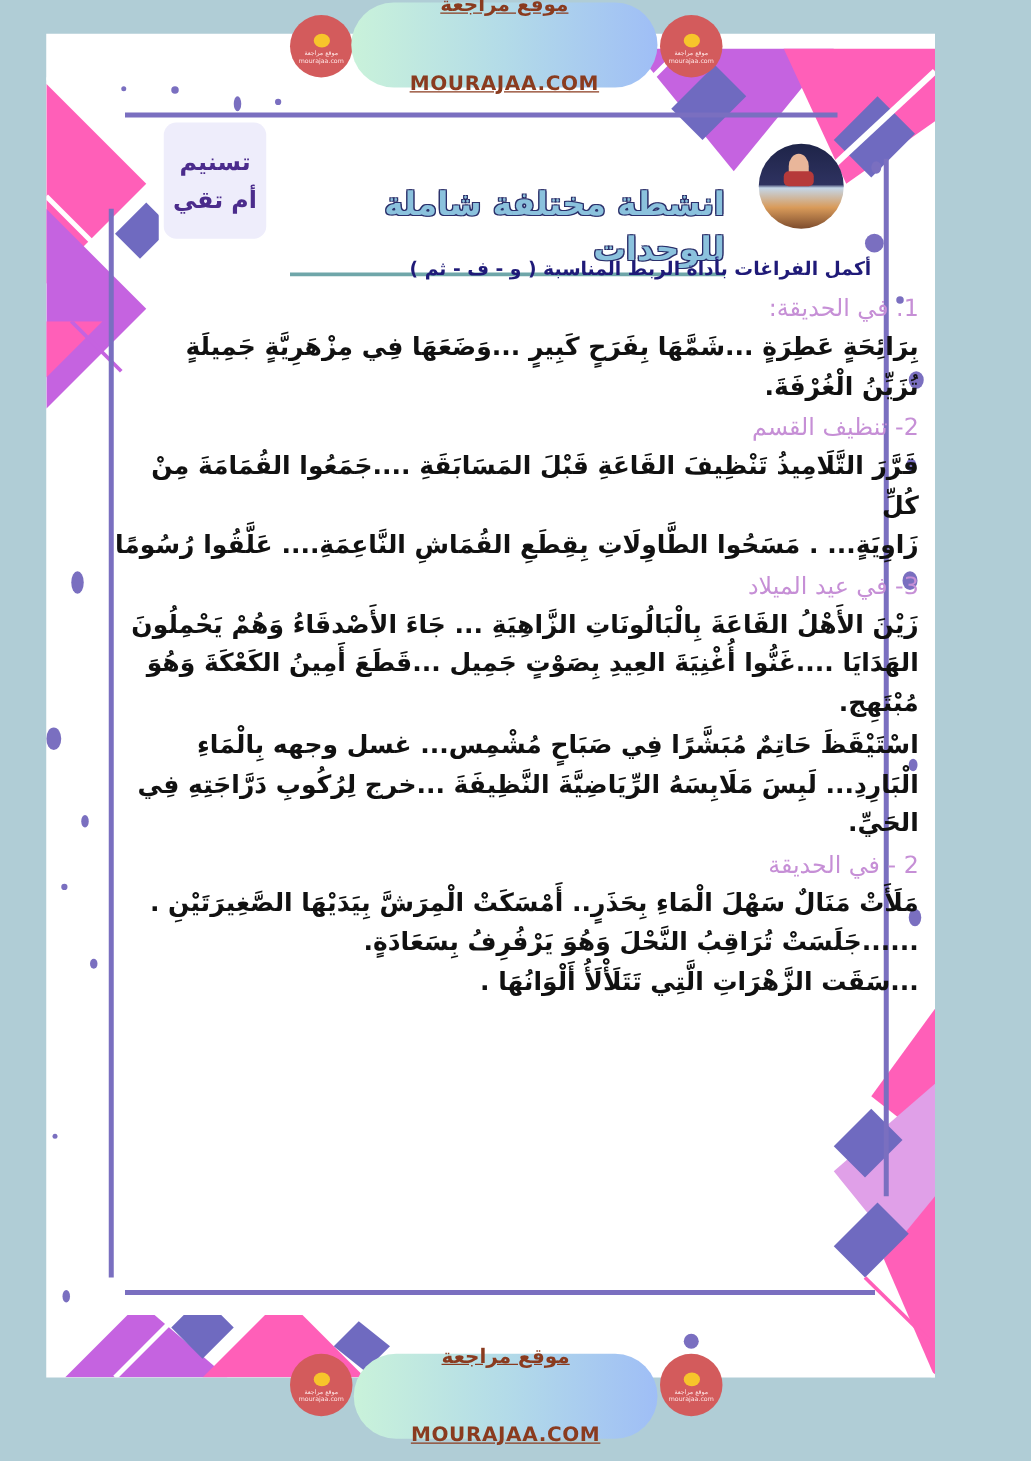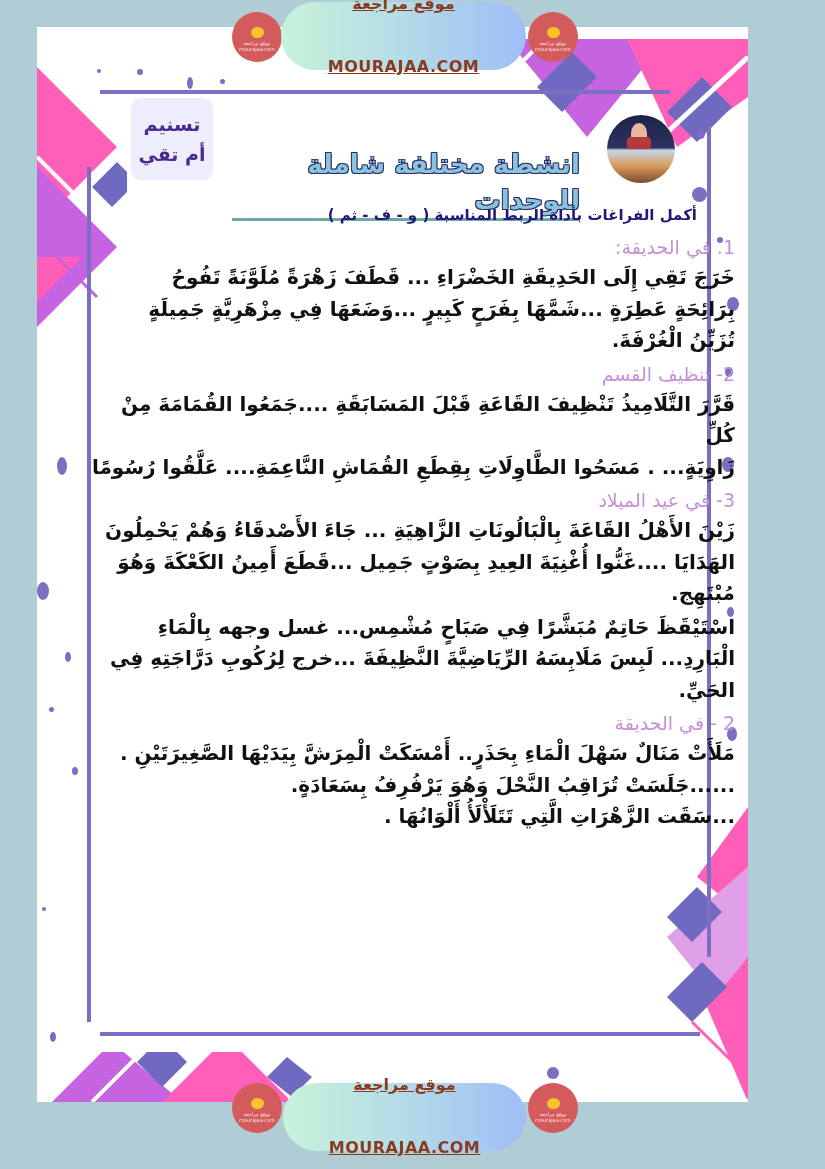--- a/index.html
+++ b/index.html
@@ -34,21 +34,21 @@
     .banner .en { font-size: 16px; line-height: 22px; letter-spacing: 0.5px; }
     .logo {
       position: absolute; width: 50px; height: 50px; border-radius: 50%;
       background: #d35b5c;
       display: flex; flex-direction: column; align-items: center; justify-content: center;
     }
     .logo .book { width: 13px; height: 11px; border-radius: 50%; background: #f7c52b; margin-top: 4px; }
     .logo .txt { font-size: 5px; color: #ffe6e6; margin-top: 2px; line-height: 6px; text-align: center; }
 
     .author-badge {
-      position: absolute; left: 131px; top: 98px; width: 82px; height: 82px;
+      position: absolute; left: 131px; top: 98px; width: 82px; height: 93px;
       background: #eeedfb; border-radius: 10px;
       display: flex; flex-direction: column; align-items: center; justify-content: center;
       color: #4b2c8c; font-size: 19px; font-weight: bold; line-height: 30px;
       direction: rtl;
     }
     .avatar {
       position: absolute; left: 607px; top: 115px; width: 68px; height: 68px; border-radius: 50%;
       background: linear-gradient(180deg, #1e2448 0%, #2e3260 48%, #c4d6e8 52%, #d99b5a 75%, #7d4c2d 100%);
       overflow: hidden;
     }
@@ -163,21 +163,20 @@
     <div class="fig"></div>
     <div class="shirt"></div>
   </div>
 
   <div class="instruction" style="left:160px;top:171px;">أكمل الفراغات بأداة الربط المناسبة ( و - ف - ثم )</div>
 
   <div class="content" style="left:53px;top:205px;">
     <div class="section">
       <div class="sec-title">1. في الحديقة:</div>
       <div class="sec-body">
-        <p>خَرَجَ تَقِي إِلَى الحَدِيقَةِ الخَضْرَاءِ ... قَطَفَ زَهْرَةً مُلَوَّنَةً تَفُوحُ</p>
         <p>بِرَائِحَةٍ عَطِرَةٍ ...شَمَّهَا بِفَرَحٍ كَبِيرٍ ...وَضَعَهَا فِي مِزْهَرِيَّةٍ جَمِيلَةٍ</p>
         <p>تُزَيِّنُ الْغُرْفَةَ.</p>
       </div>
     </div>
     <div class="section">
       <div class="sec-title">2- تنظيف القسم</div>
       <div class="sec-body">
         <p>قَرَّرَ التَّلَامِيذُ تَنْظِيفَ القَاعَةِ قَبْلَ المَسَابَقَةِ ....جَمَعُوا القُمَامَةَ مِنْ كُلِّ</p>
         <p>زَاوِيَةٍ... . مَسَحُوا الطَّاوِلَاتِ بِقِطَعِ القُمَاشِ النَّاعِمَةِ.... عَلَّقُوا رُسُومًا</p>
       </div>

